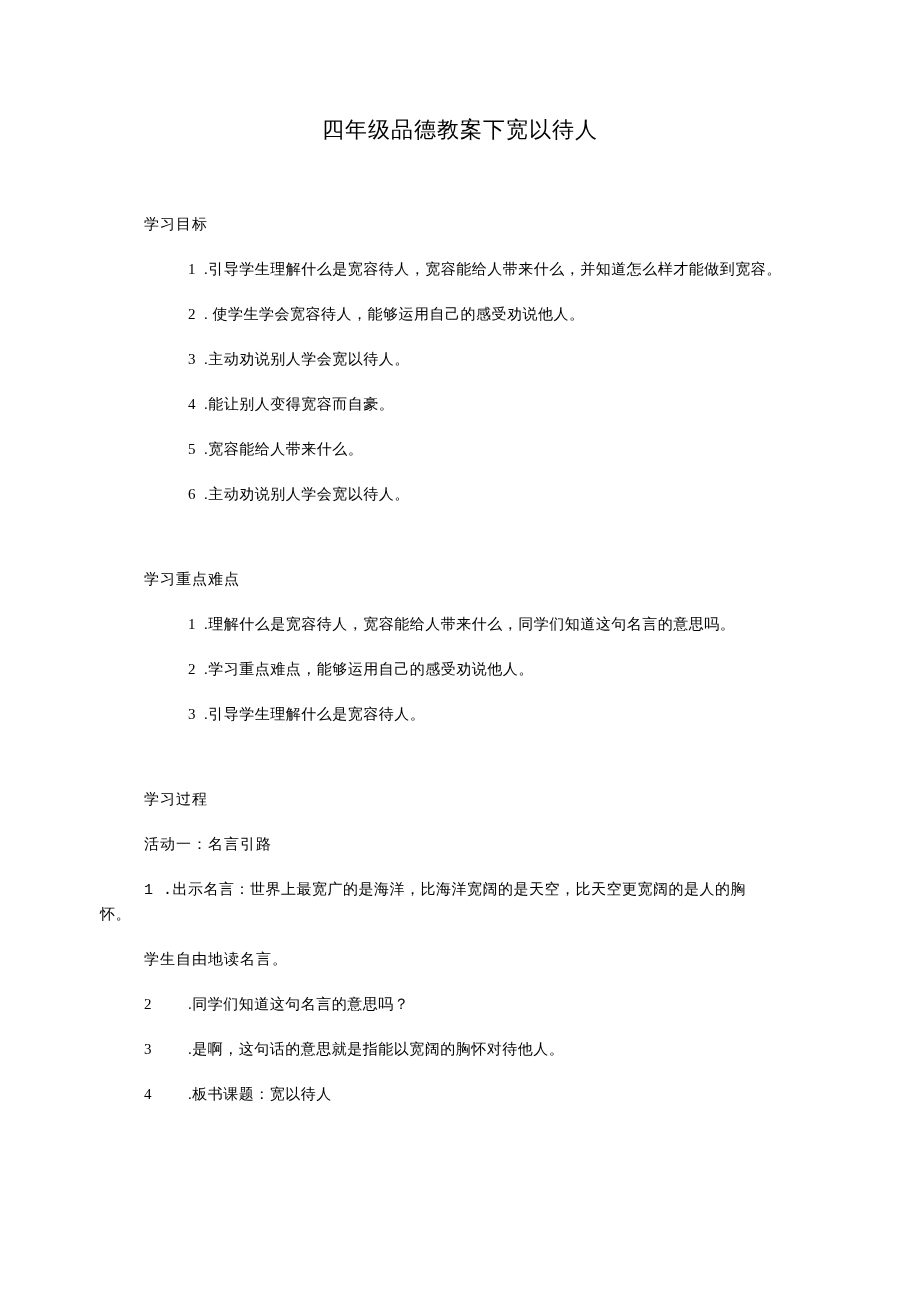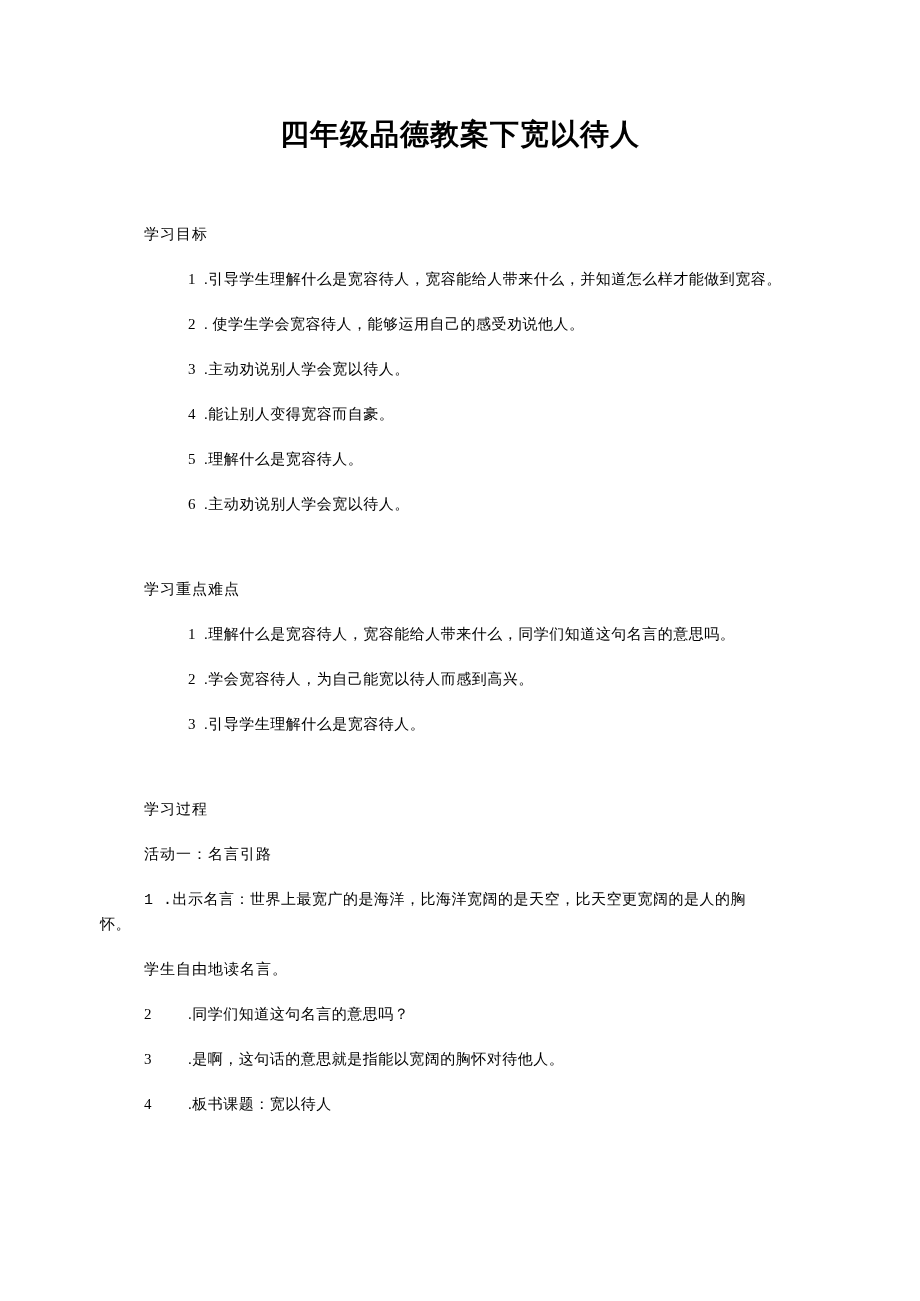--- a/index.html
+++ b/index.html
@@ -10,22 +10,22 @@
     body {
       width: 920px;
       height: 1301px;
       background: #ffffff;
       font-family: "SimSun", "宋体", serif;
       color: #000000;
       padding: 115px 100px 60px 100px;
     }
     .title {
       text-align: center;
-      font-size: 29px;
-      font-weight: bold;
+      font-size: 22px;
+      font-weight: normal;
       margin-bottom: 70px;
       letter-spacing: 1px;
     }
     .section-header {
       font-size: 15px;
       margin-bottom: 26px;
       text-indent: 44px;
       letter-spacing: 1px;
       font-family: Liberation Serif, serif;
     }
@@ -79,35 +79,35 @@
 <div class="list-item">
   <span class="list-number list-number-narrow">2</span><span>. 使学生学会宽容待人，能够运用自己的感受劝说他人。</span>
 </div>
 <div class="list-item">
   <span class="list-number list-number-narrow">3</span><span>.主动劝说别人学会宽以待人。</span>
 </div>
 <div class="list-item">
   <span class="list-number list-number-narrow">4</span><span>.能让别人变得宽容而自豪。</span>
 </div>
 <div class="list-item">
-  <span class="list-number list-number-narrow">5</span><span>.理解什么是宽容待人。</span>
+  <span class="list-number list-number-narrow">5</span><span>.宽容能给人带来什么。</span>
 </div>
 <div class="list-item">
   <span class="list-number list-number-narrow">6</span><span>.主动劝说别人学会宽以待人。</span>
 </div>
 
 <div class="section-gap"></div>
 
 <div class="section-header">学习重点难点</div>
 
 <div class="list-item">
   <span class="list-number list-number-narrow">1</span><span>.理解什么是宽容待人，宽容能给人带来什么，同学们知道这句名言的意思吗。</span>
 </div>
 <div class="list-item">
-  <span class="list-number list-number-narrow">2</span><span>.学会宽容待人，为自己能宽以待人而感到高兴。</span>
+  <span class="list-number list-number-narrow">2</span><span>.学习重点难点，能够运用自己的感受劝说他人。</span>
 </div>
 <div class="list-item">
   <span class="list-number list-number-narrow">3</span><span>.引导学生理解什么是宽容待人。</span>
 </div>
 
 <div class="section-gap"></div>
 
 <div class="section-header">学习过程</div>
 
 <div class="section-header">活动一：名言引路</div>

